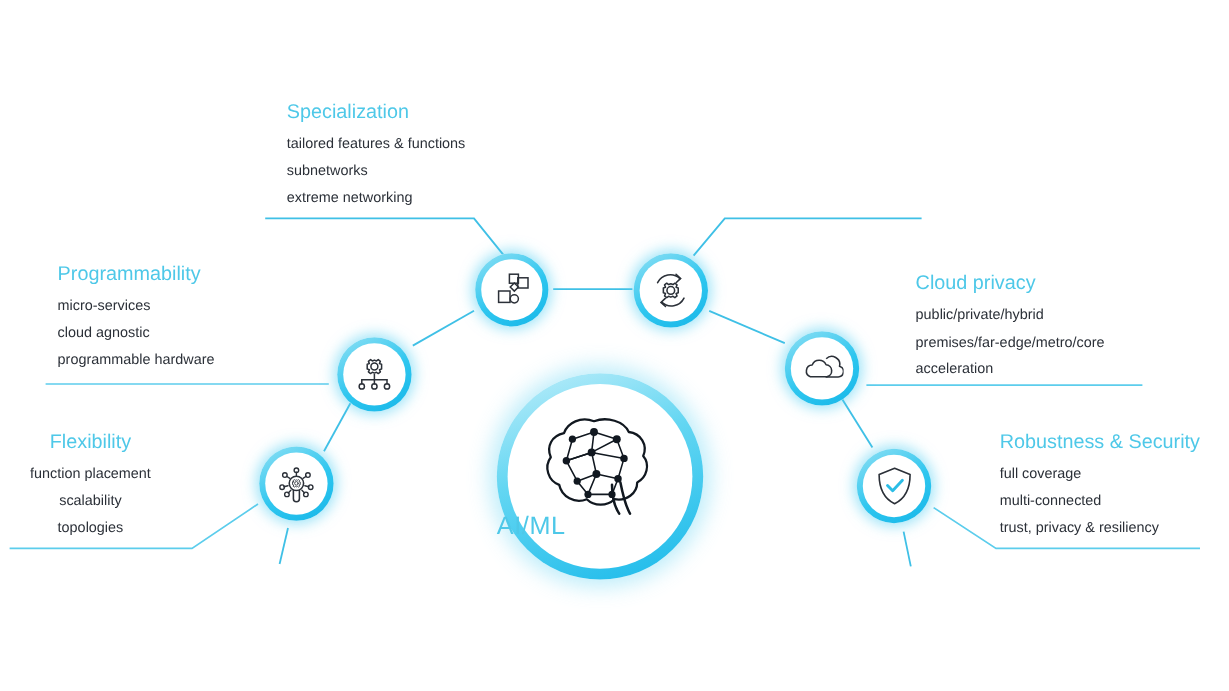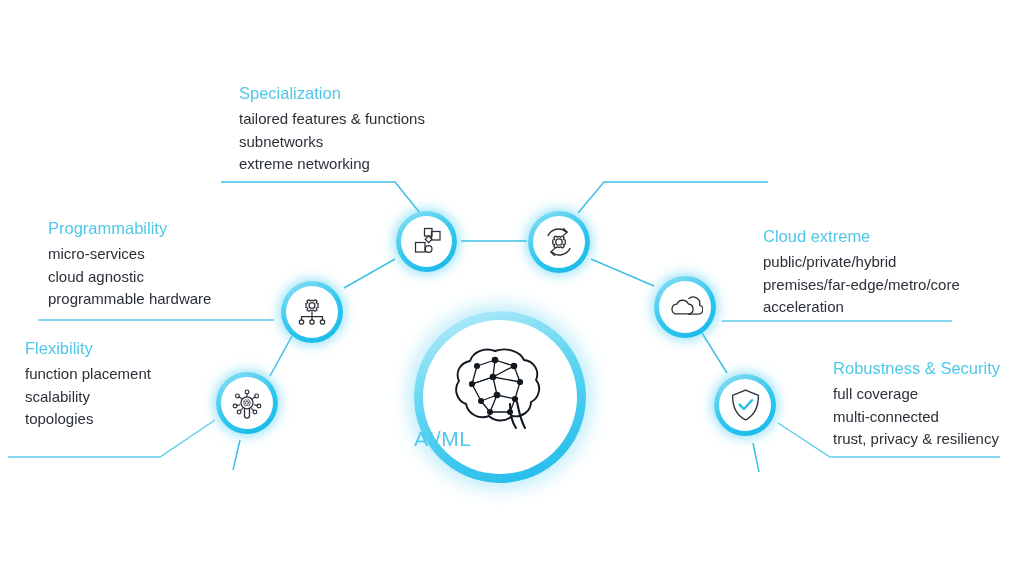--- a/index.html
+++ b/index.html
@@ -19,21 +19,21 @@
   .block{position:absolute;z-index:3;}
   .block .hd{
     font-size:16.5px;
     line-height:22px;
     color:#4ec8e8;
     white-space:nowrap;
     margin-bottom:4px;
     font-weight:400;
   }
   .block .ln{
-    font-size:15px;
+    font-size:12px;
     line-height:22.5px;
     color:#2b3038;
     white-space:nowrap;
     font-weight:400;
   }
   .block.right-al{text-align:left;}
 
   
   .node{
     position:absolute;z-index:4;
@@ -125,27 +125,27 @@
 
 
   <div class="block" style="left:48px;top:217px;">
     <div class="hd">Programmability</div>
     <div class="ln">micro-services</div>
     <div class="ln">cloud agnostic</div>
     <div class="ln">programmable hardware</div>
   </div>
 
   <div class="block" style="left:763px;top:225px;">
-    <div class="hd">Cloud extreme</div>
+    <div class="hd">Cloud privacy</div>
     <div class="ln">public/private/hybrid</div>
     <div class="ln">premises/far-edge/metro/core</div>
     <div class="ln">acceleration</div>
   </div>
 
-  <div class="block" style="left:25px;top:337px;">
+  <div class="block" style="left:25px;top:357px;text-align:center;">
     <div class="hd">Flexibility</div>
     <div class="ln">function placement</div>
     <div class="ln">scalability</div>
     <div class="ln">topologies</div>
   </div>
 
   <div class="block right-al" style="right:24px;top:357px;">
     <div class="hd">Robustness &amp; Security</div>
     <div class="ln">full coverage</div>
     <div class="ln">multi-connected</div>

